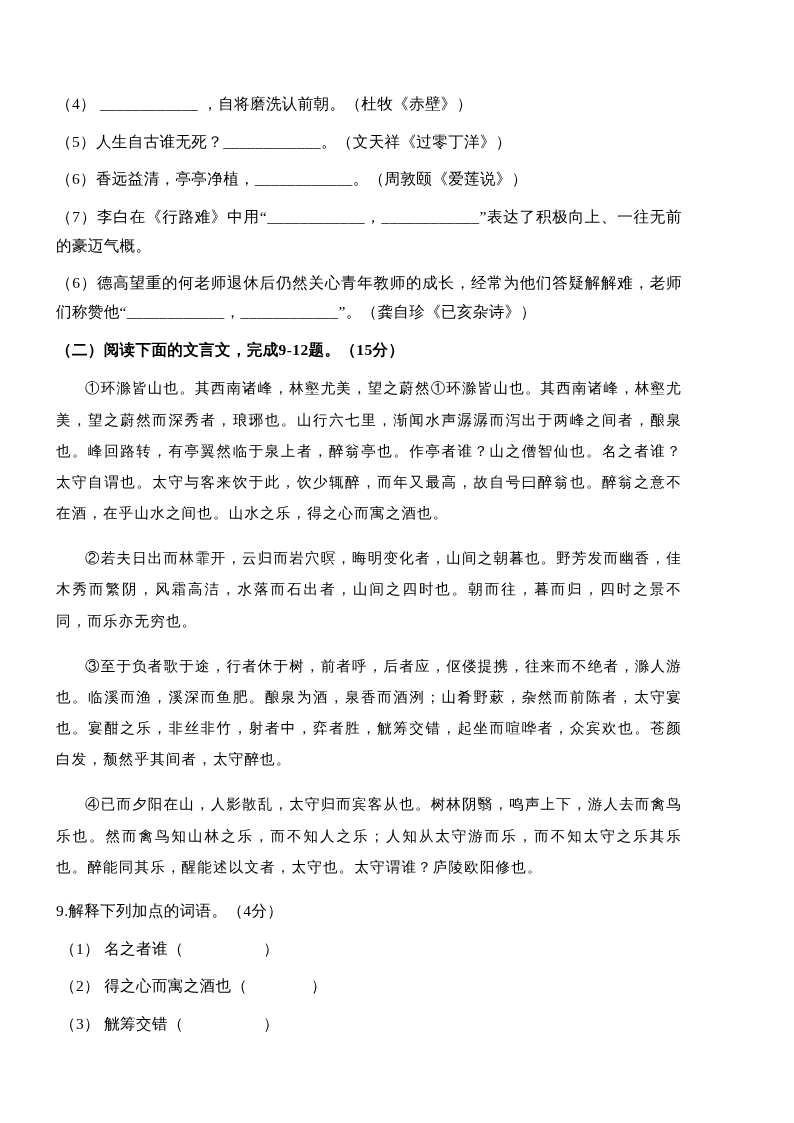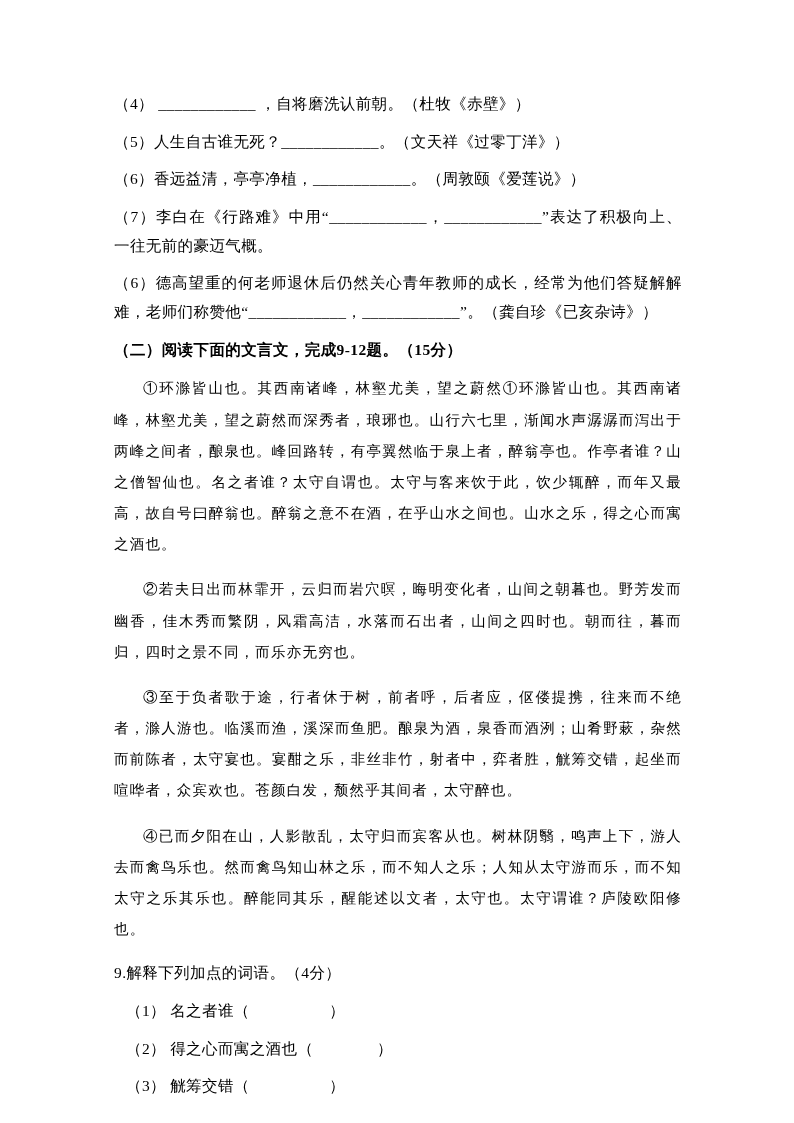--- a/index.html
+++ b/index.html
@@ -9,21 +9,21 @@
     color: #000000;
     font-family: "Liberation Serif", "DejaVu Serif", serif;
   }
   .page {
     position: relative;
     width: 794px;
     height: 1123px;
     margin: 0 auto;
     background: #ffffff;
     box-sizing: border-box;
-    padding: 90px 112px 40px 114px;
+    padding: 90px 112px 40px 56px;
     overflow: hidden;
   }
   .q {
     font-size: 15.5px;
     line-height: 1.85;
     margin: 0 0 9px 0;
     text-align: justify;
     letter-spacing: 0.4px;
   }
   .section-head {
@@ -44,21 +44,21 @@
   .note {
     font-size: 15.5px;
     line-height: 1.85;
     text-indent: 2em;
     margin: 0 0 9px 0;
     letter-spacing: 0.4px;
   }
   .subq {
     font-size: 15.5px;
     line-height: 1.85;
-    margin: 0 0 9px 12px;
+    margin: 0 0 9px 4px;
     letter-spacing: 0.4px;
   }
 </style>
 </head>
 <body>
 
 <div class="page">
 
   <p class="q">（4） ____________ ，自将磨洗认前朝。（杜牧《赤壁》）</p>
   <p class="q">（5）人生自古谁无死？____________。（文天祥《过零丁洋》）</p>

